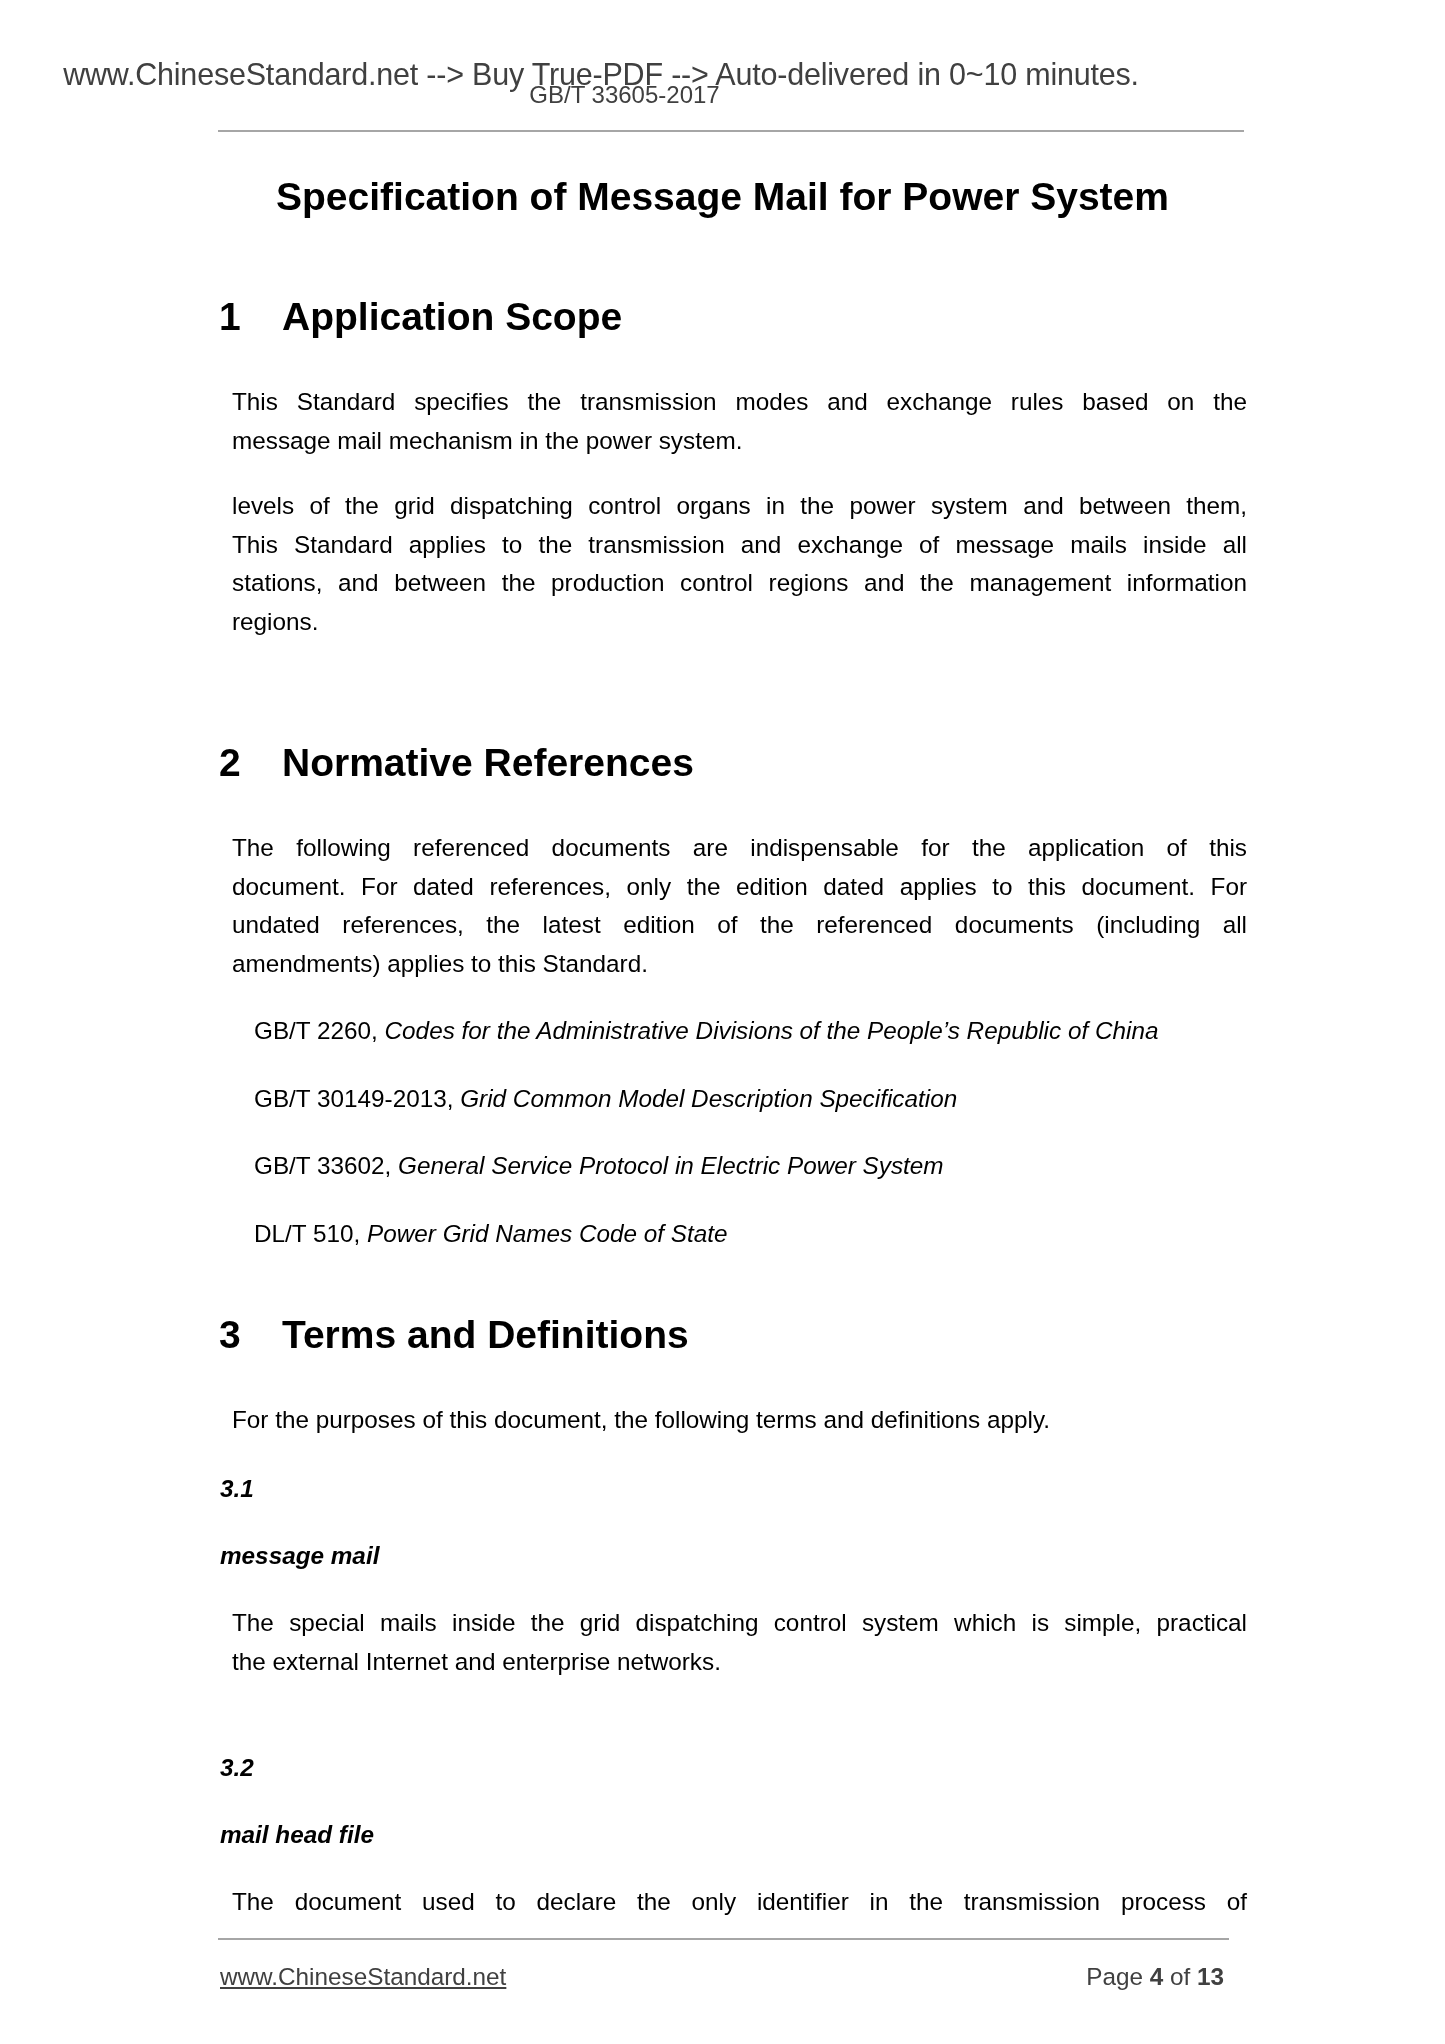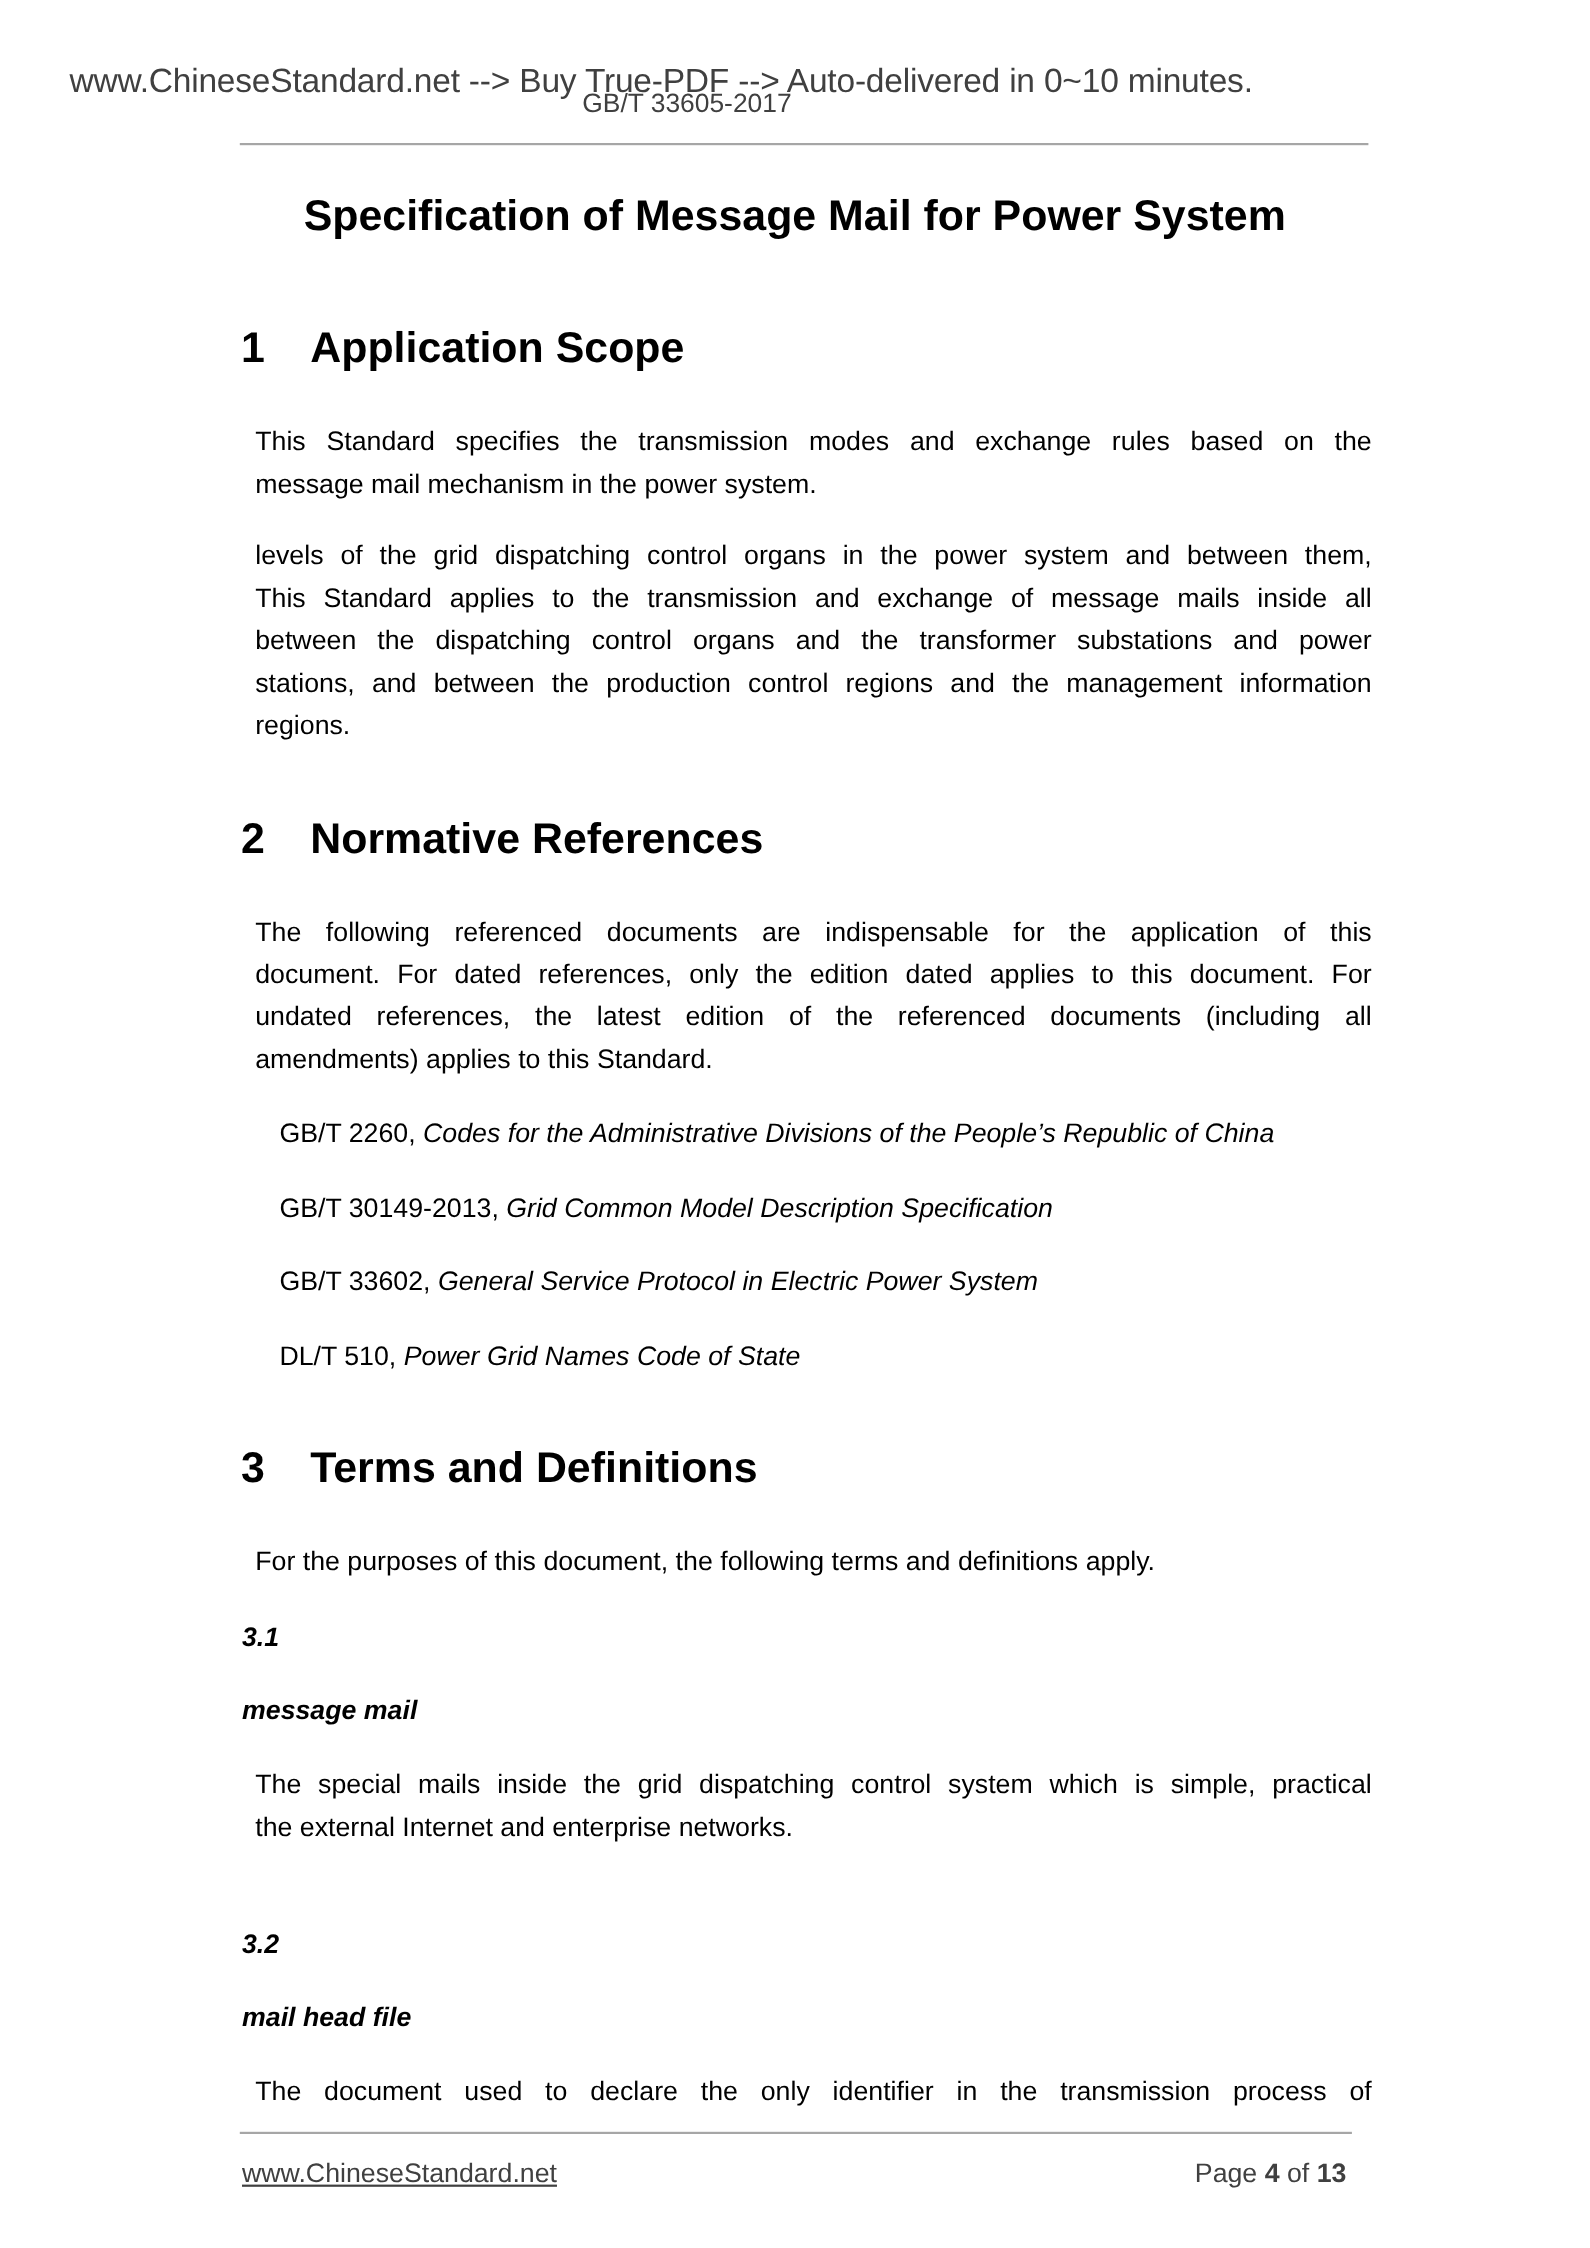--- a/index.html
+++ b/index.html
@@ -34,21 +34,20 @@
 <div class="abs h1" style="top:294px;">
   <span class="num">1</span><span>Application Scope</span>
 </div>
 <div class="para" style="top:383px;">
   <span class="ln">This Standard specifies the transmission modes and exchange rules based on the</span>
   <span class="ln last">message mail mechanism in the power system.</span>
 </div>
 <div class="para" style="top:487px;">
   <span class="ln">levels of the grid dispatching control organs in the power system and between them,</span>
   <span class="ln">This Standard applies to the transmission and exchange of message mails inside all</span>
-  <span class="ln">between the dispatching control organs and the transformer substations and power</span>
   <span class="ln">stations, and between the production control regions and the management information</span>
   <span class="ln last">regions.</span>
 </div>
 
 <div class="abs h1" style="top:740px;">
   <span class="num">2</span><span>Normative References</span>
 </div>
 <div class="para" style="top:829px;">
   <span class="ln">The following referenced documents are indispensable for the application of this</span>
   <span class="ln">document. For dated references, only the edition dated applies to this document. For</span>

